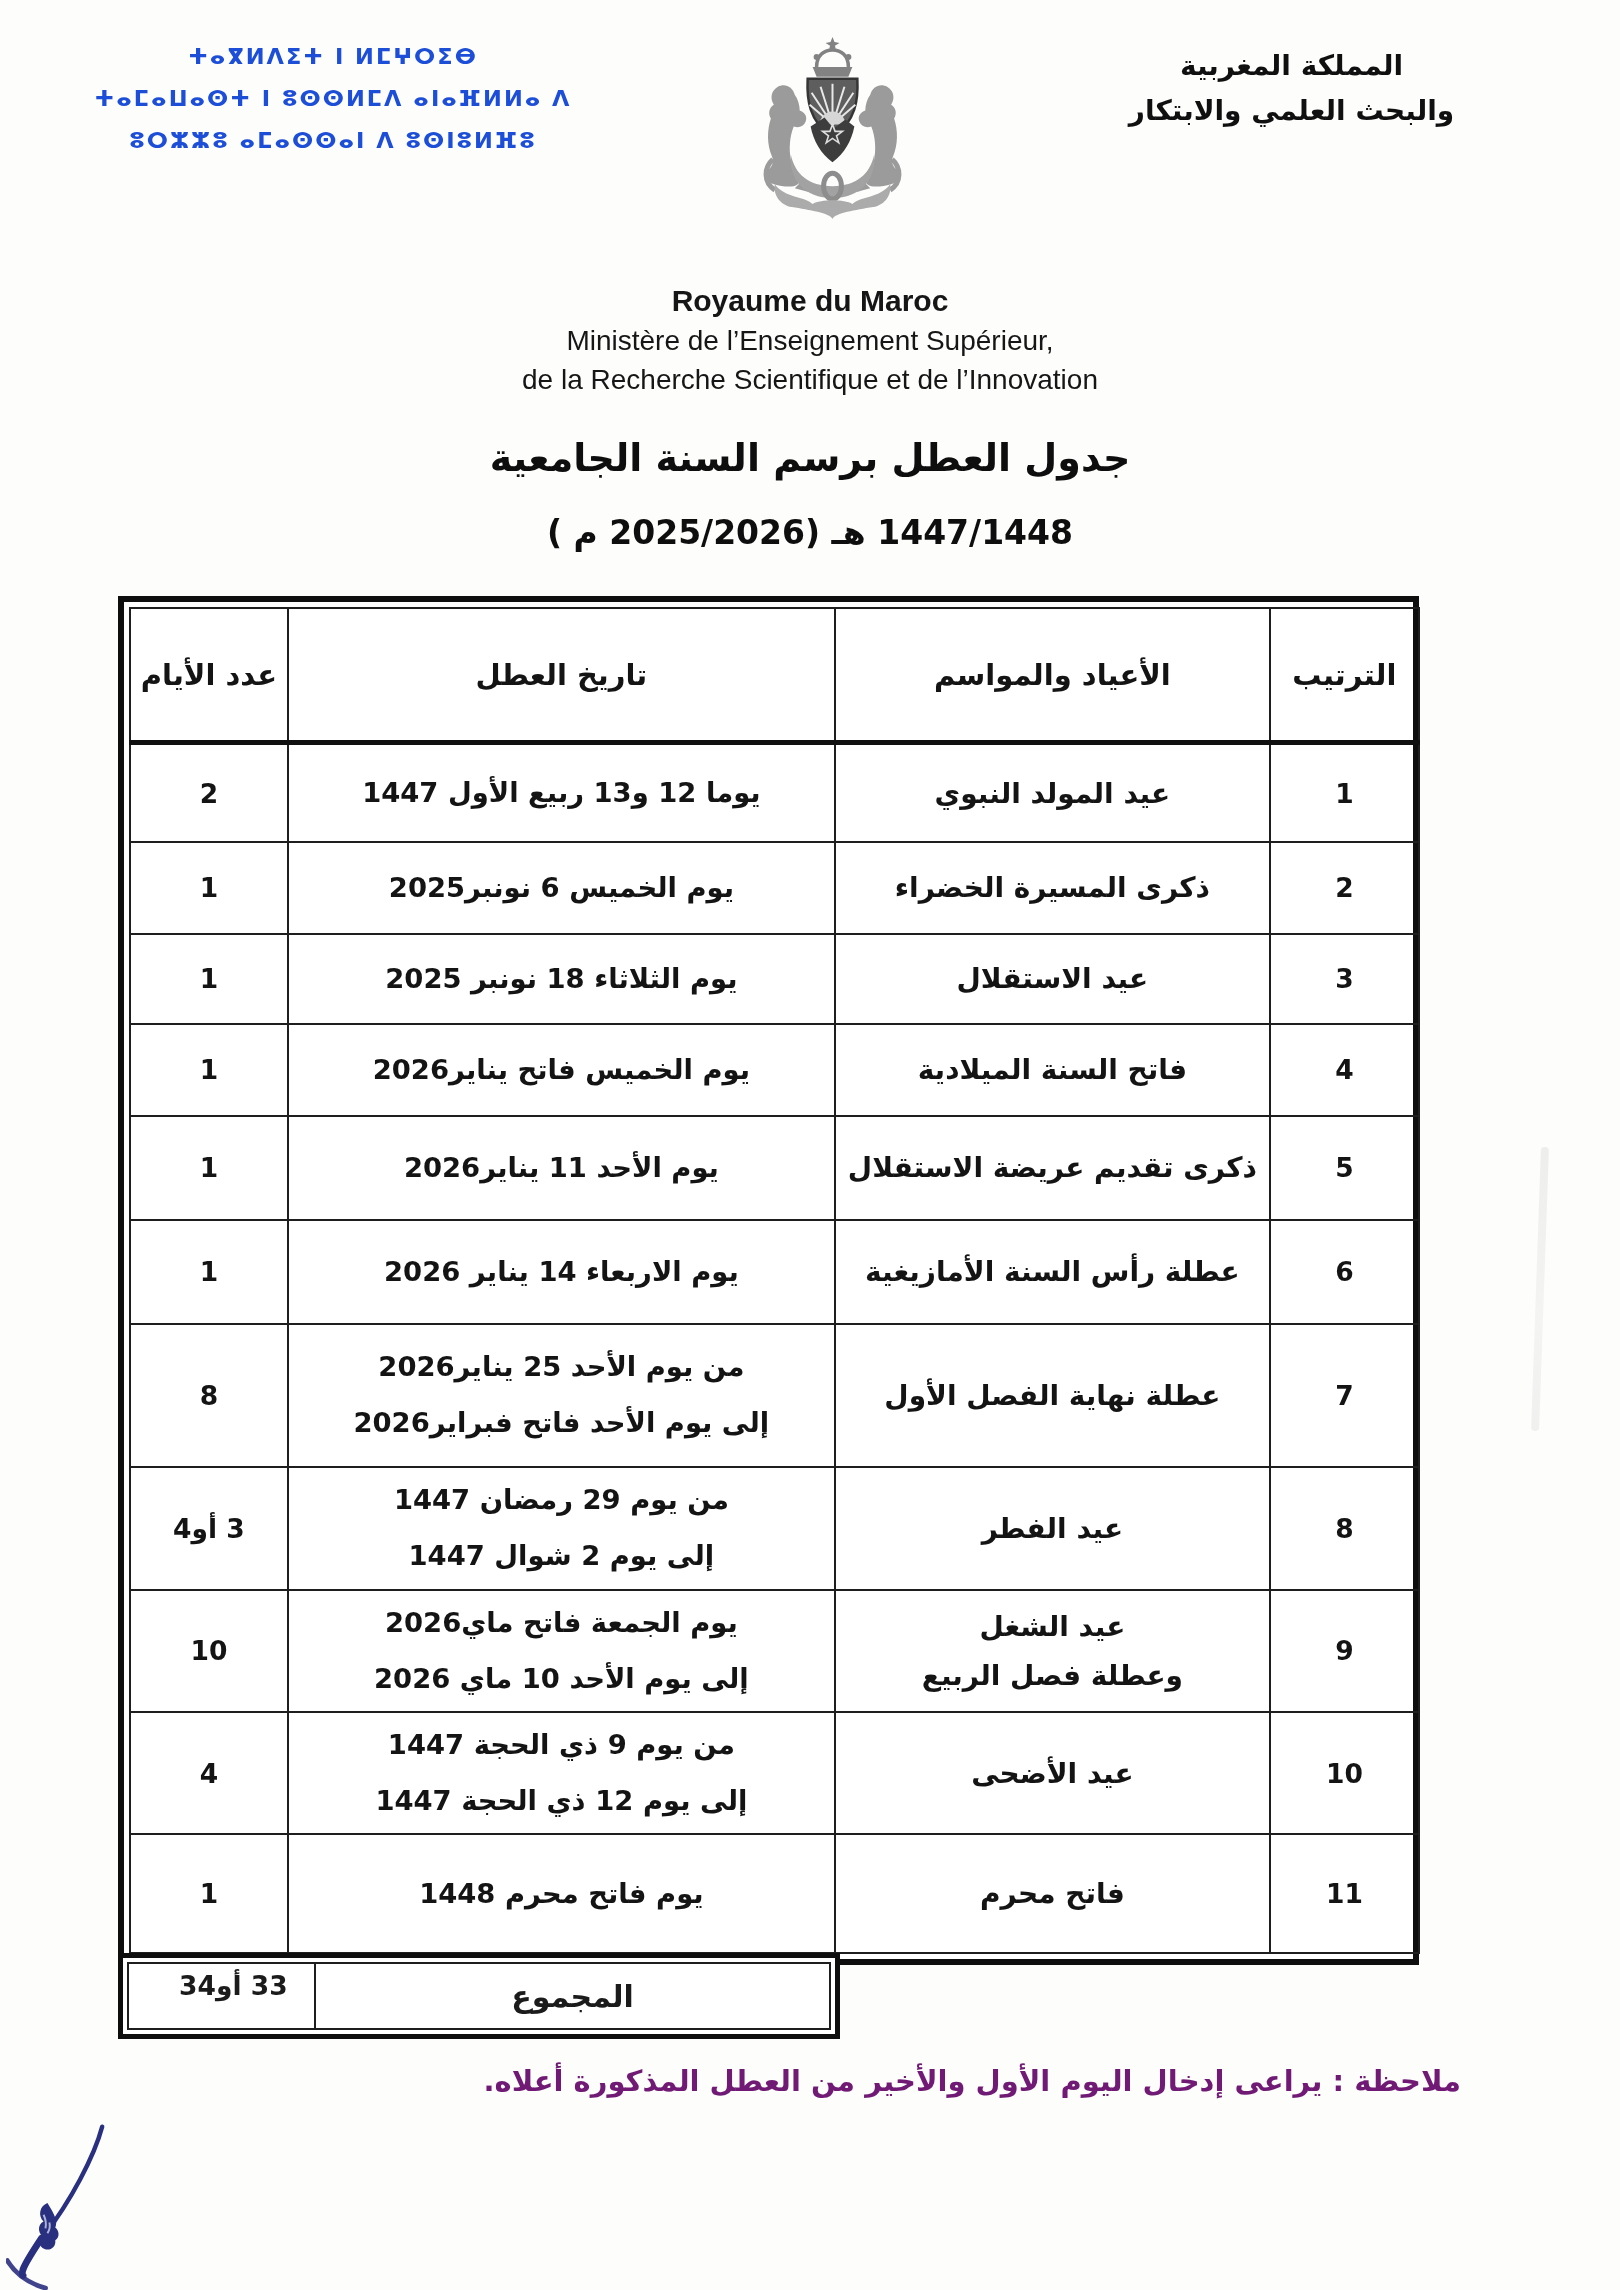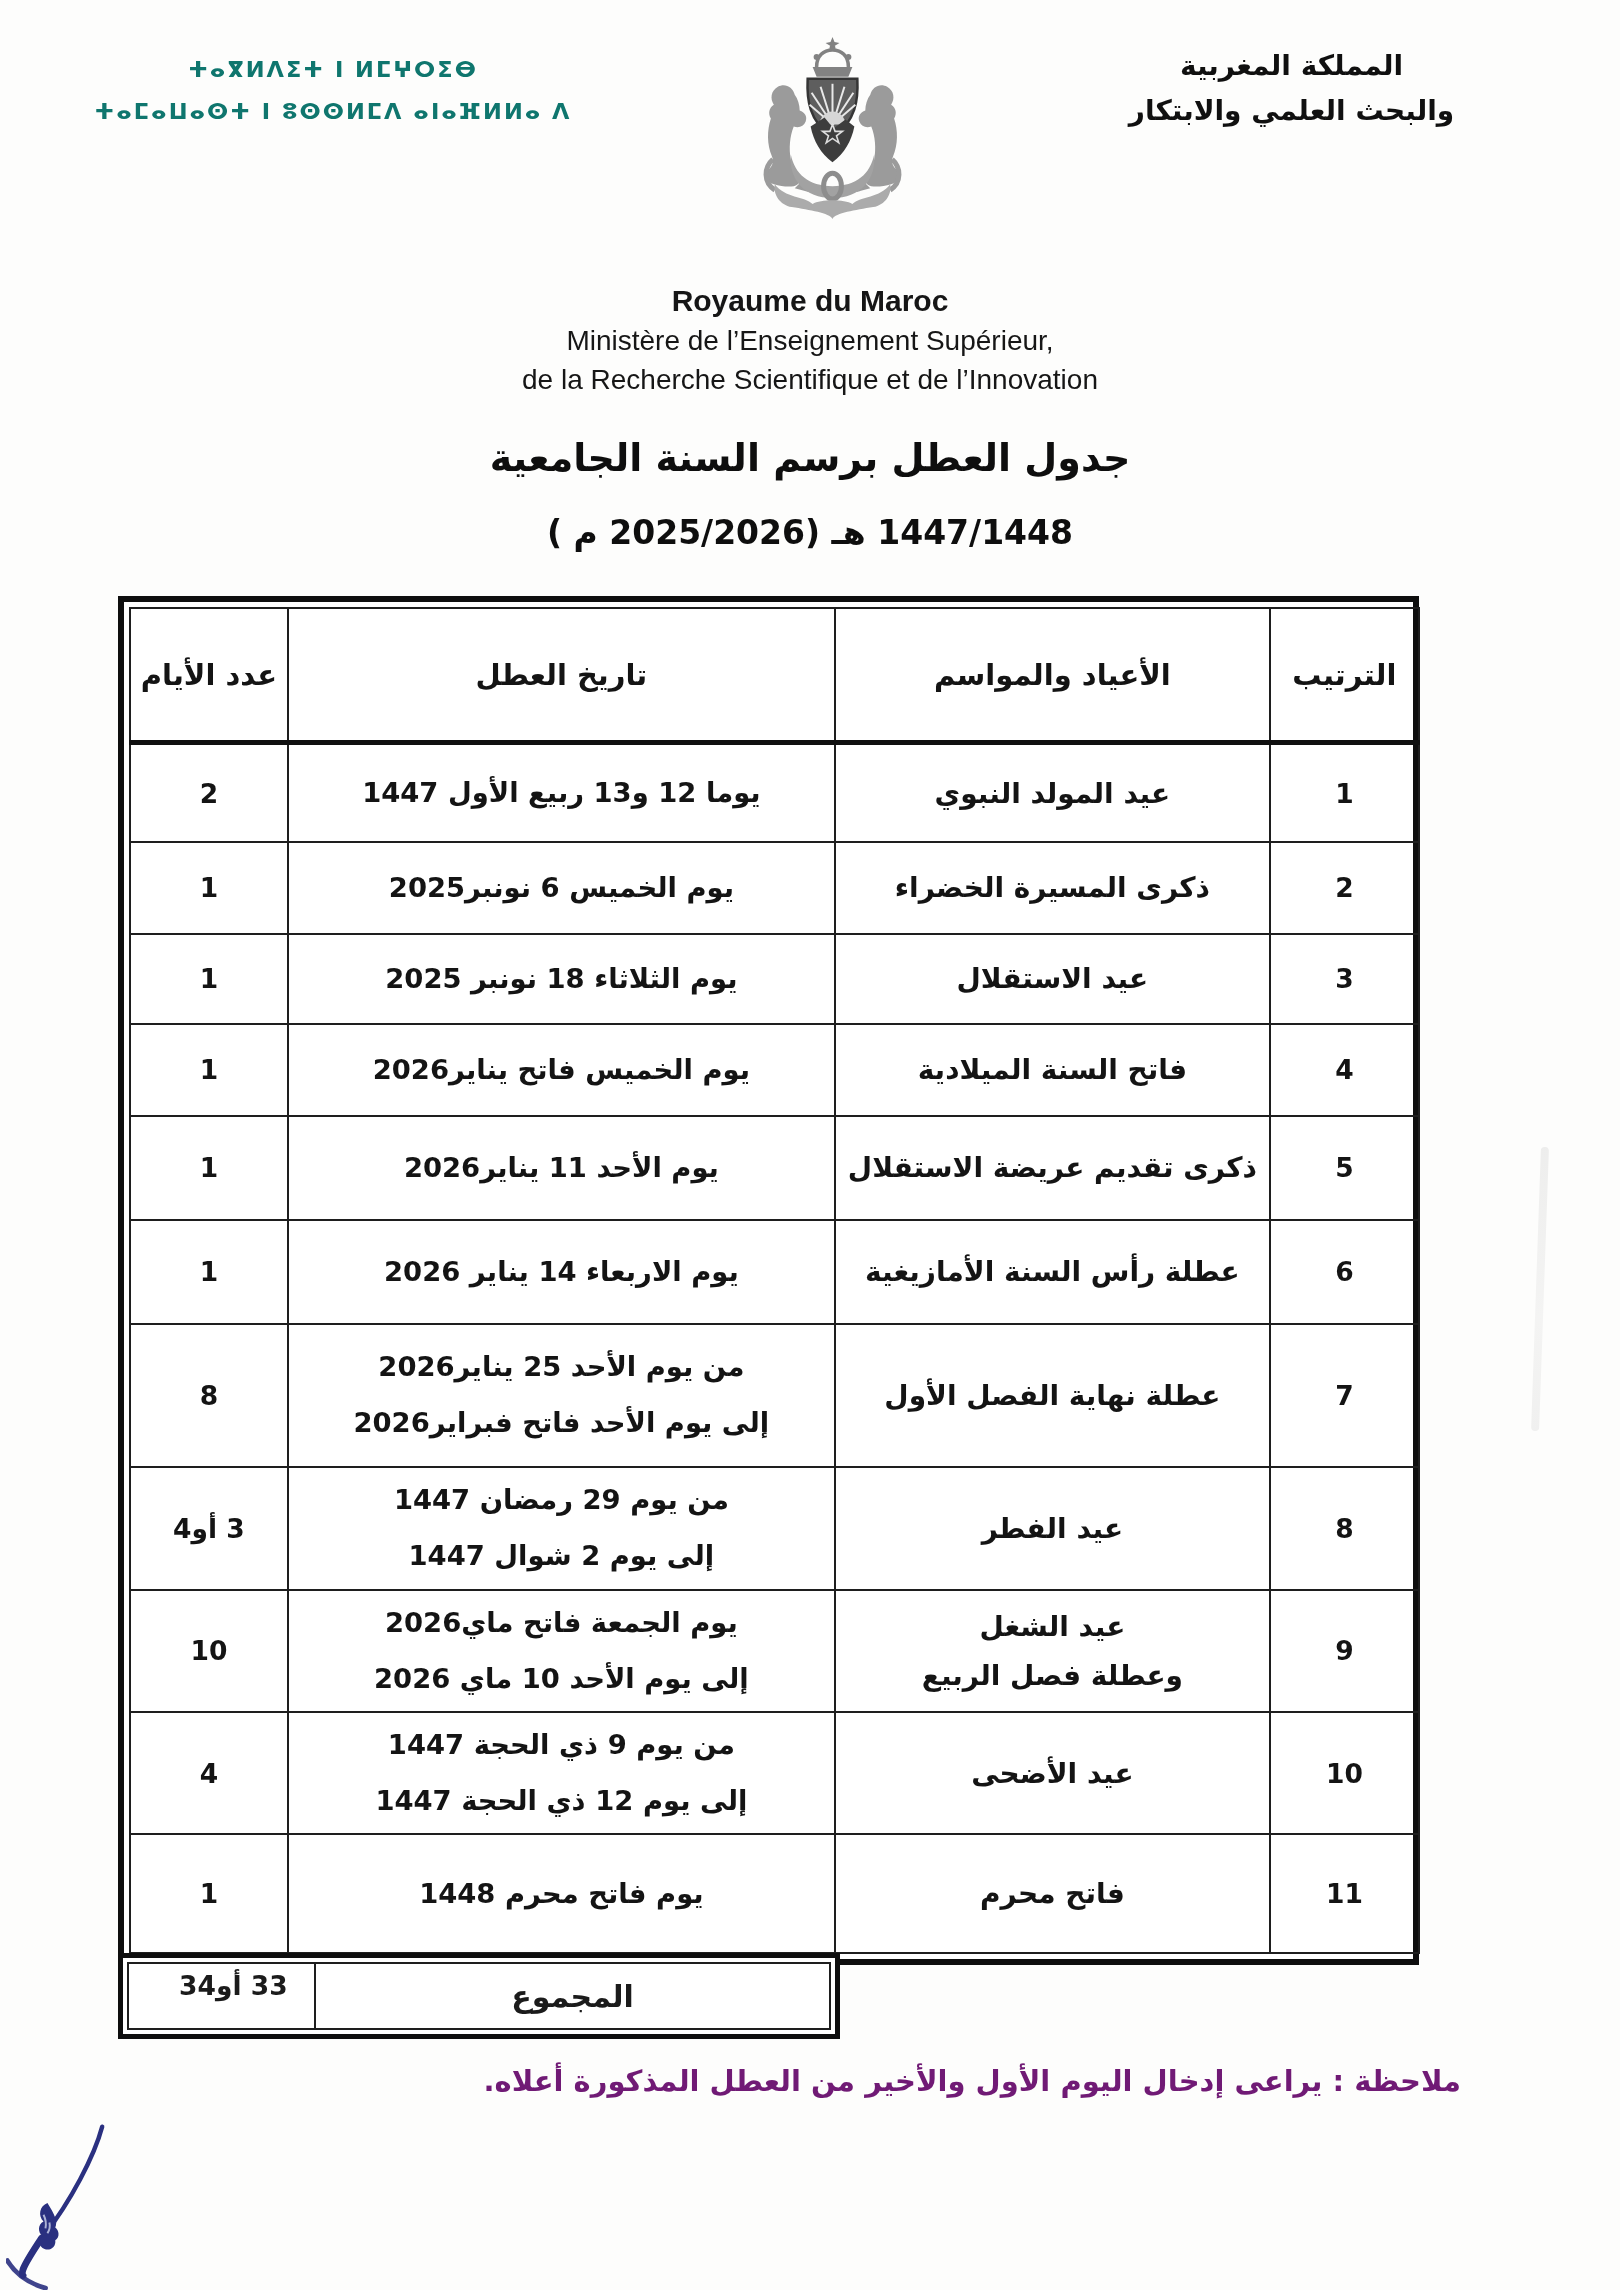--- a/index.html
+++ b/index.html
@@ -3,22 +3,22 @@
 <meta charset="utf-8">
 <style>
   html,body{margin:0;padding:0;background:#ffffff;}
   .page{
     position:relative;width:1620px;height:2291px;overflow:hidden;
     background:#fdfdfc;color:#1b1b1b;
     font-family:"DejaVu Sans",sans-serif;
   }
   
   .tifinagh{
-    position:absolute;left:88px;top:48px;width:490px;text-align:center;
-    font-size:22.5px;line-height:42px;letter-spacing:2px;color:#0f766e;font-weight:600;
+    position:absolute;left:88px;top:35px;width:490px;text-align:center;
+    font-size:22.5px;line-height:42px;letter-spacing:2px;color:#1d4ed8;font-weight:600;
   }
   .arms{position:absolute;left:753px;top:37px;width:159px;height:184px;}
   .ar-ministry{
     position:absolute;right:108px;top:43px;width:441px;text-align:center;direction:rtl;
     font-size:28px;line-height:45px;font-weight:bold;color:#101010;
   }
   .fr-block{
     position:absolute;left:0;right:0;top:244px;text-align:center;
     font-family:"Liberation Sans","DejaVu Sans",sans-serif;color:#161616;margin-top:36px;
   }
@@ -85,20 +85,21 @@
   }
 </style>
 </head>
 <body>
 
 <div class="page">
 
   <div class="tifinagh">
     <div>ⵜⴰⴳⵍⴷⵉⵜ ⵏ ⵍⵎⵖⵔⵉⴱ</div>
     <div>ⵜⴰⵎⴰⵡⴰⵙⵜ ⵏ ⵓⵙⵙⵍⵎⴷ ⴰⵏⴰⴼⵍⵍⴰ ⴷ</div>
+    <div>ⵓⵔⵣⵣⵓ ⴰⵎⴰⵙⵙⴰⵏ ⴷ ⵓⵙⵏⵓⵍⴼⵓ</div>
   </div>
 
   <div class="arms">
     <svg width="159" height="184" viewBox="0 0 160 185" xmlns="http://www.w3.org/2000/svg">
       <g id="lion-g">
         <path d="M118,58 c2,-8 10,-12 17,-8 c7,4 8,12 4,18 c5,3 6,9 3,14 c4,12 4,26 -1,38 c-2,5 -1,9 3,13 c5,5 3,13 -5,15 c-7,2 -14,3 -20,2 c-6,-1 -8,-7 -5,-12 c3,-5 7,-9 8,-15 c2,-11 1,-23 -3,-33 c-5,2 -10,0 -12,-5 c-2,-5 1,-9 6,-11 c0,-6 2,-12 5,-16 z" fill="#9b9b9b"></path>
         <path d="M140,123 c9,8 10,23 -2,31" stroke="#9b9b9b" stroke-width="5" fill="none"></path>
         <path d="M112,146 l-8,10 14,-4 z" fill="#9b9b9b"></path>
       </g>
       <use href="#lion-g" transform="translate(160,0) scale(-1,1)"></use>

